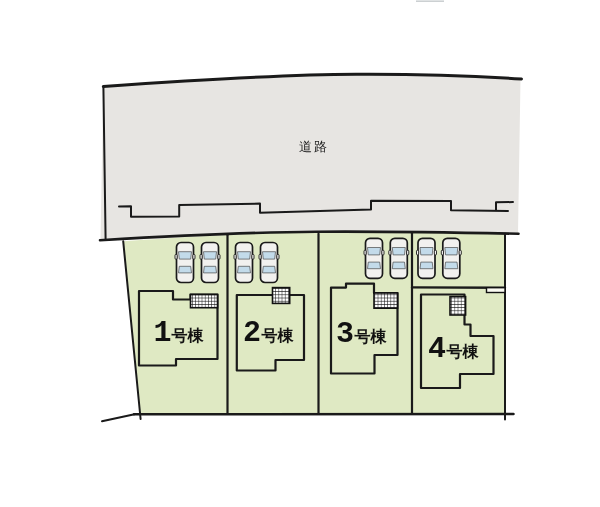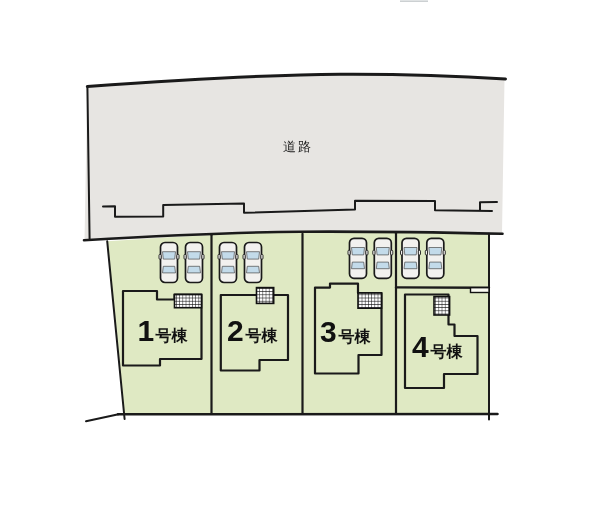--- a/index.html
+++ b/index.html
@@ -1,18 +1,19 @@
 <!DOCTYPE html>
 <html><head>
 <meta charset="utf-8">
 <style>
   html,body{margin:0;padding:0;background:#ffffff;}
   .canvas{
     width:520px;height:507px;position:relative;background:#ffffff;overflow:hidden;
-    font-family:Liberation Sans, sans-serif;
+    font-family:Liberation Mono, monospace;
+    padding-left:16px;
   }
   svg{display:block;}
   .outline{stroke:#1a1a1a;fill:none;stroke-linecap:round;stroke-linejoin:round;}
   .lot-num{font-size:30px;font-weight:bold;fill:#111111;}
   .lot-suffix{font-size:16px;font-weight:bold;fill:#111111;}
   .road-label{font-size:13px;fill:#1a1a1a;letter-spacing:2px;}
 </style>
 </head>
 <body>
 

